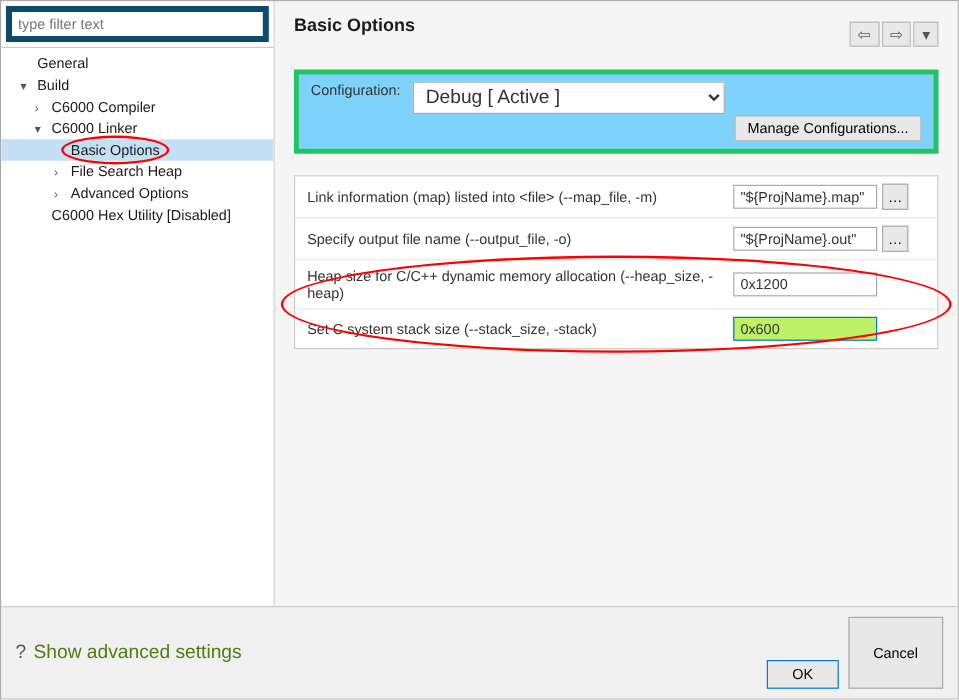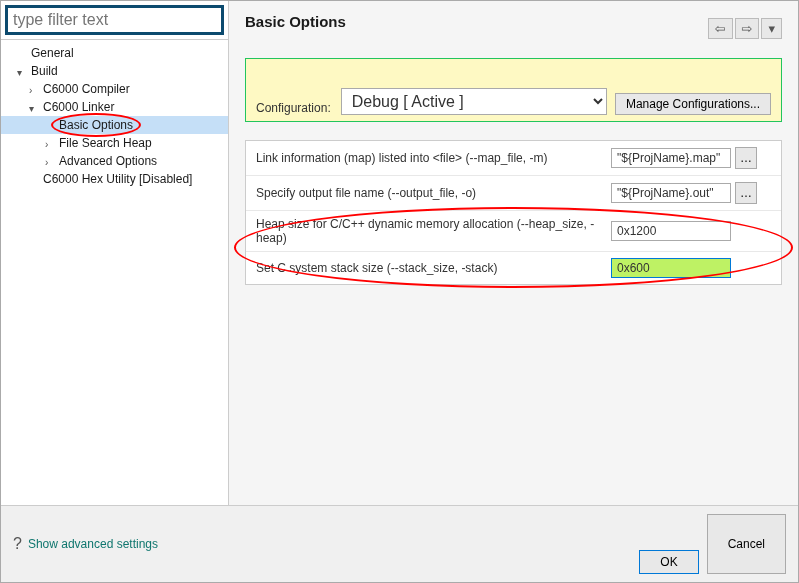--- a/index.html
+++ b/index.html
@@ -40,22 +40,22 @@
     }
 
     .filter-input-wrapper {
       padding: 4px;
       border-bottom: 1px solid #ccc;
     }
 
     .filter-input {
       width: 100%;
       padding: 3px 5px;
-      border: 3px solid #0c4a6e;
-      font-size: 16px;
+      border: 5px solid #0c4a6e;
+      font-size: 12px;
       color: #701a75;
       background: #fff;
     }
 
     .tree-area {
       flex: 1;
       overflow-y: auto;
       padding: 4px 0;
     }
 
@@ -142,25 +142,25 @@
       border: 1px solid #bbb;
       padding: 2px 6px;
       cursor: pointer;
       font-size: 13px;
       color: #555;
       background: #e8e8e8;
     }
 
     .config-row {
       display: flex;
-      align-items: flex-end;
+      align-items: flex-start;
       margin-bottom: 18px;
-      background: #fef9c3;
+      background: #7dd3fc;
       padding: 6px 10px;
-      border: 1px solid #22c55e;
+      border: 4px solid #22c55e;
     }
 
     .config-label {
       font-size: 12px;
       color: #333;
       margin-right: 10px;
     }
 
     .config-select {
       flex: 1;
@@ -276,23 +276,23 @@
 
     .help-btn {
       background: none;
       border: none;
       cursor: pointer;
       font-size: 16px;
       color: #555;
     }
 
     .advanced-link {
-      color: #0f766e;
+      color: #4d7c0f;
       text-decoration: none;
-      font-size: 12px;
+      font-size: 16px;
       cursor: pointer;
     }
 
     .footer-right {
       display: flex;
       gap: 8px;
     }
 
     .footer-btn {
       padding: 4px 20px;

